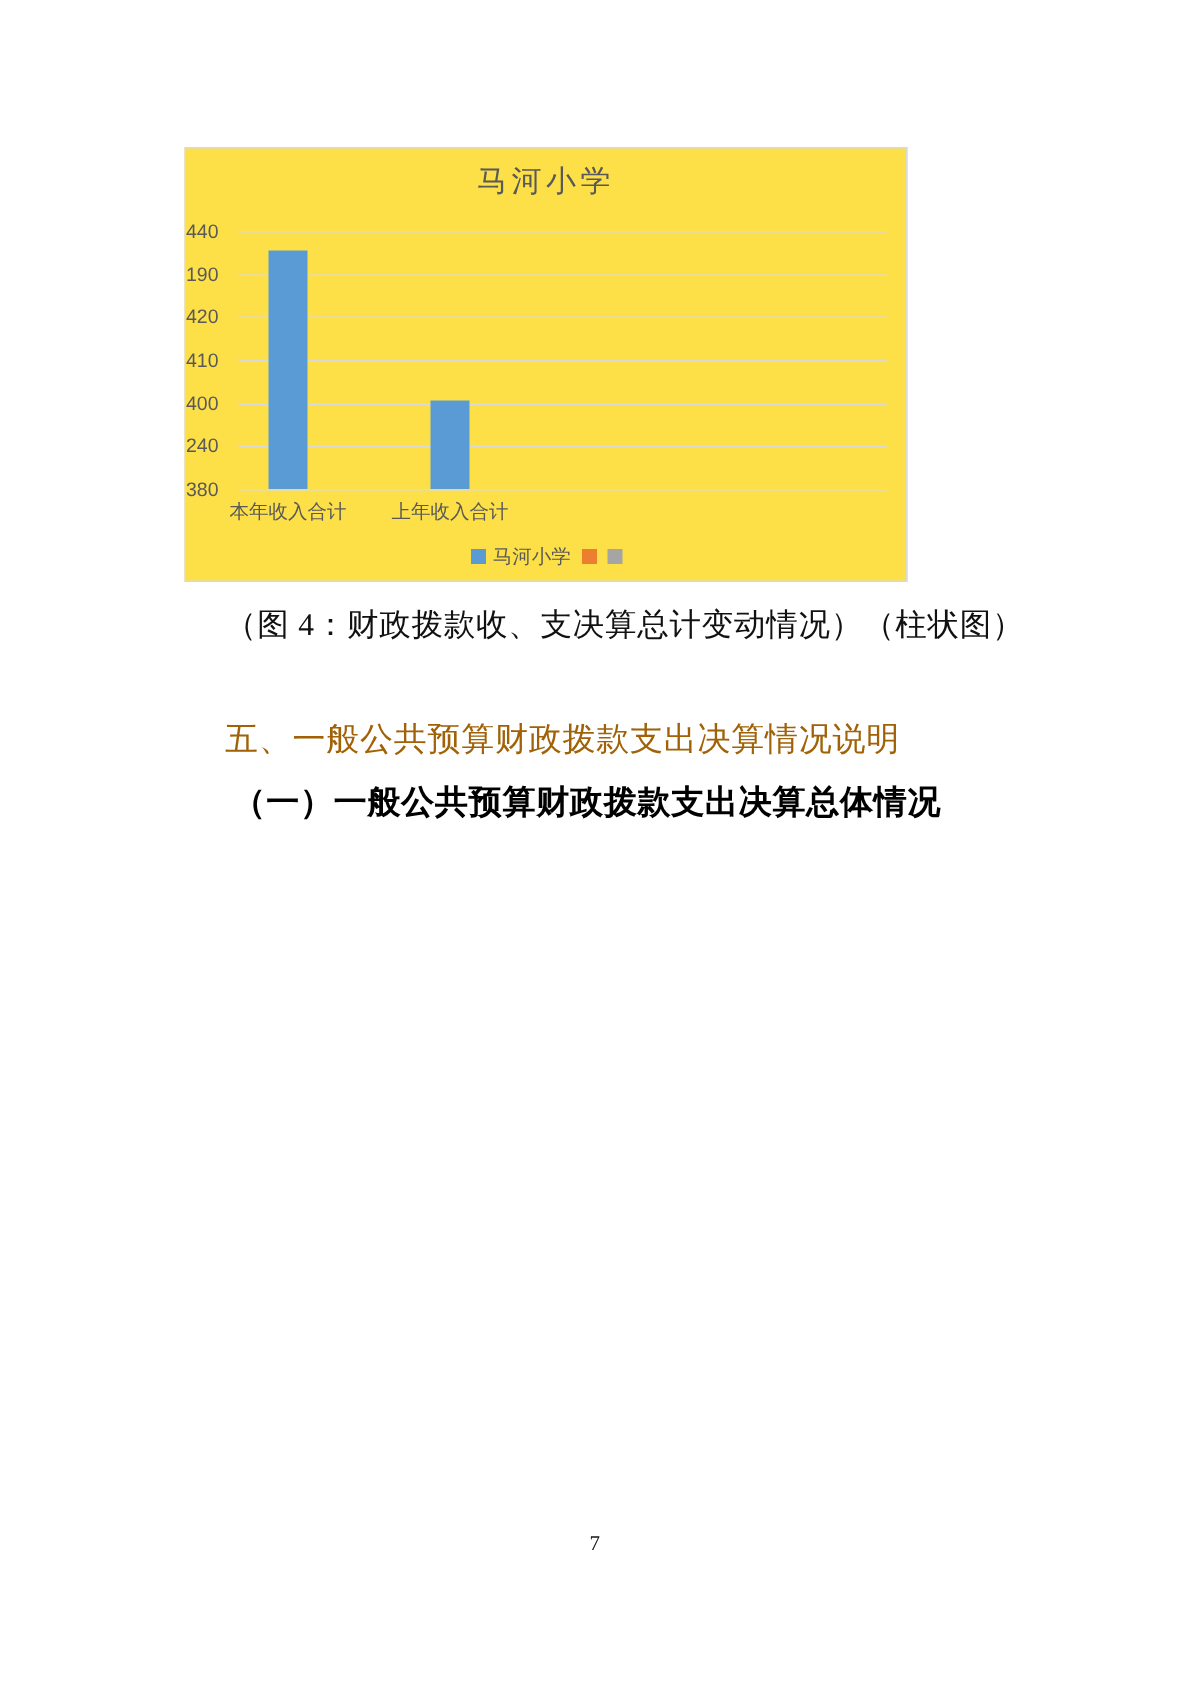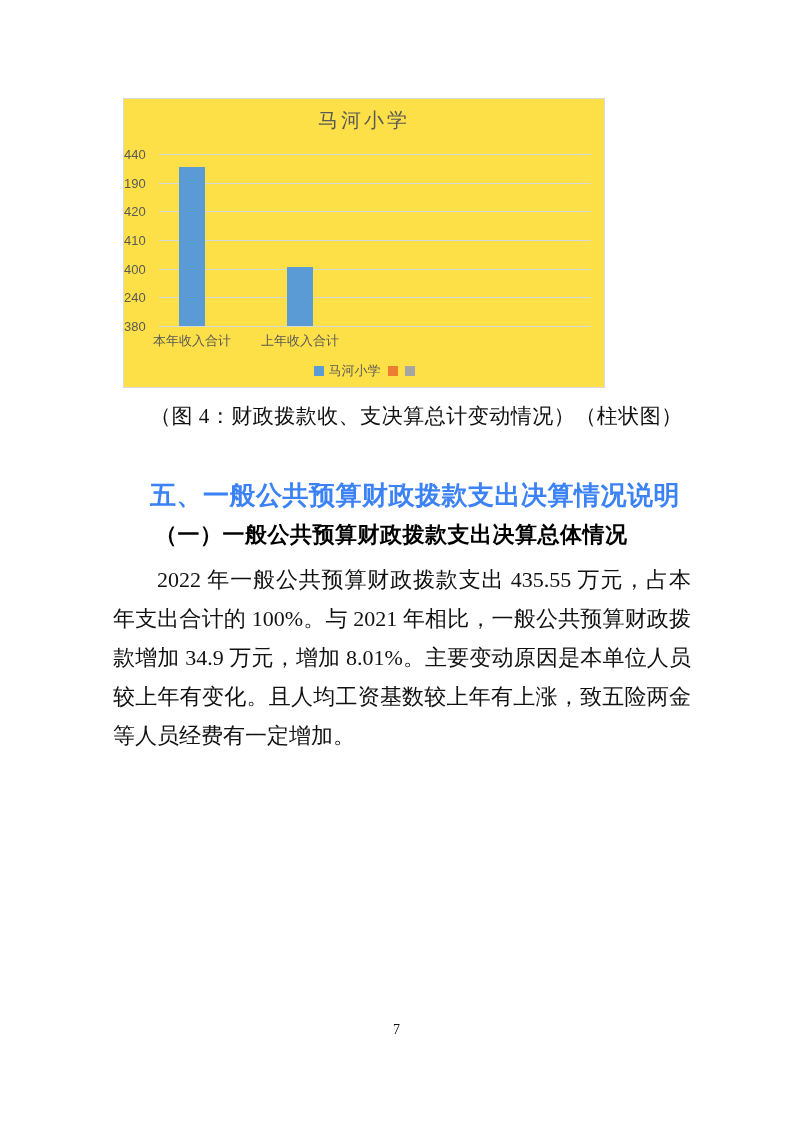--- a/index.html
+++ b/index.html
@@ -76,23 +76,23 @@
   .caption {
     position: absolute;
     left: 150px; top: 402px;
     font-size: 21px;
     letter-spacing: 0.5px;
     color: #111111;
   }
   .heading-1 {
     position: absolute;
     left: 150px; top: 478px;
-    font-size: 26px;
-    font-weight: 700;
-    color: #3b82f6;
+    font-size: 22px;
+    font-weight: 400;
+    color: #a16207;
     font-family: "Liberation Sans", "DejaVu Sans", sans-serif;
     letter-spacing: 0.5px;
   }
   .heading-2 {
     position: absolute;
     left: 155px; top: 520px;
     font-size: 22px;
     font-weight: 700;
     color: #000000;
     font-family: "Liberation Serif", "DejaVu Serif", serif;
@@ -156,17 +156,16 @@
         </div>
       </div>
   </figure>
 
   <p class="caption">（图 4：财政拨款收、支决算总计变动情况）（柱状图）</p>
 
   <h2 class="heading-1">五、一般公共预算财政拨款支出决算情况说明</h2>
 
   <h3 class="heading-2">（一）一般公共预算财政拨款支出决算总体情况</h3>
 
-  <p class="body-paragraph">2022 年一般公共预算财政拨款支出 435.55 万元，占本年支出合计的 100%。与 2021 年相比，一般公共预算财政拨款增加 34.9 万元，增加 8.01%。主要变动原因是本单位人员较上年有变化。且人均工资基数较上年有上涨，致五险两金等人员经费有一定增加。</p>
 
   <div class="page-number">7</div>
 
 </div>
 
 </body></html>

